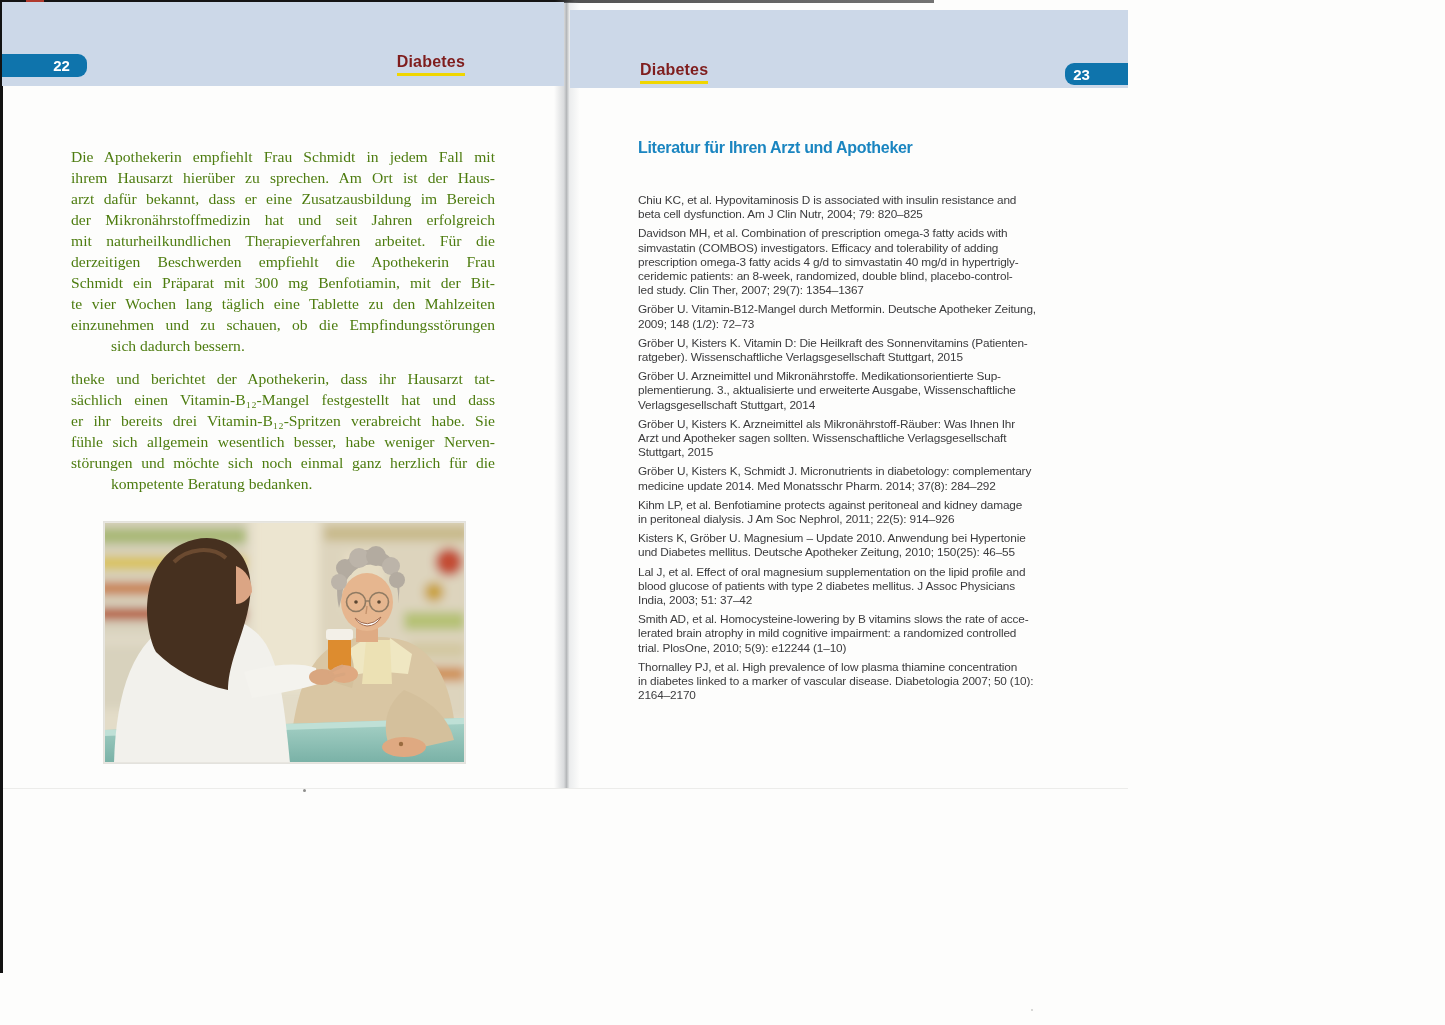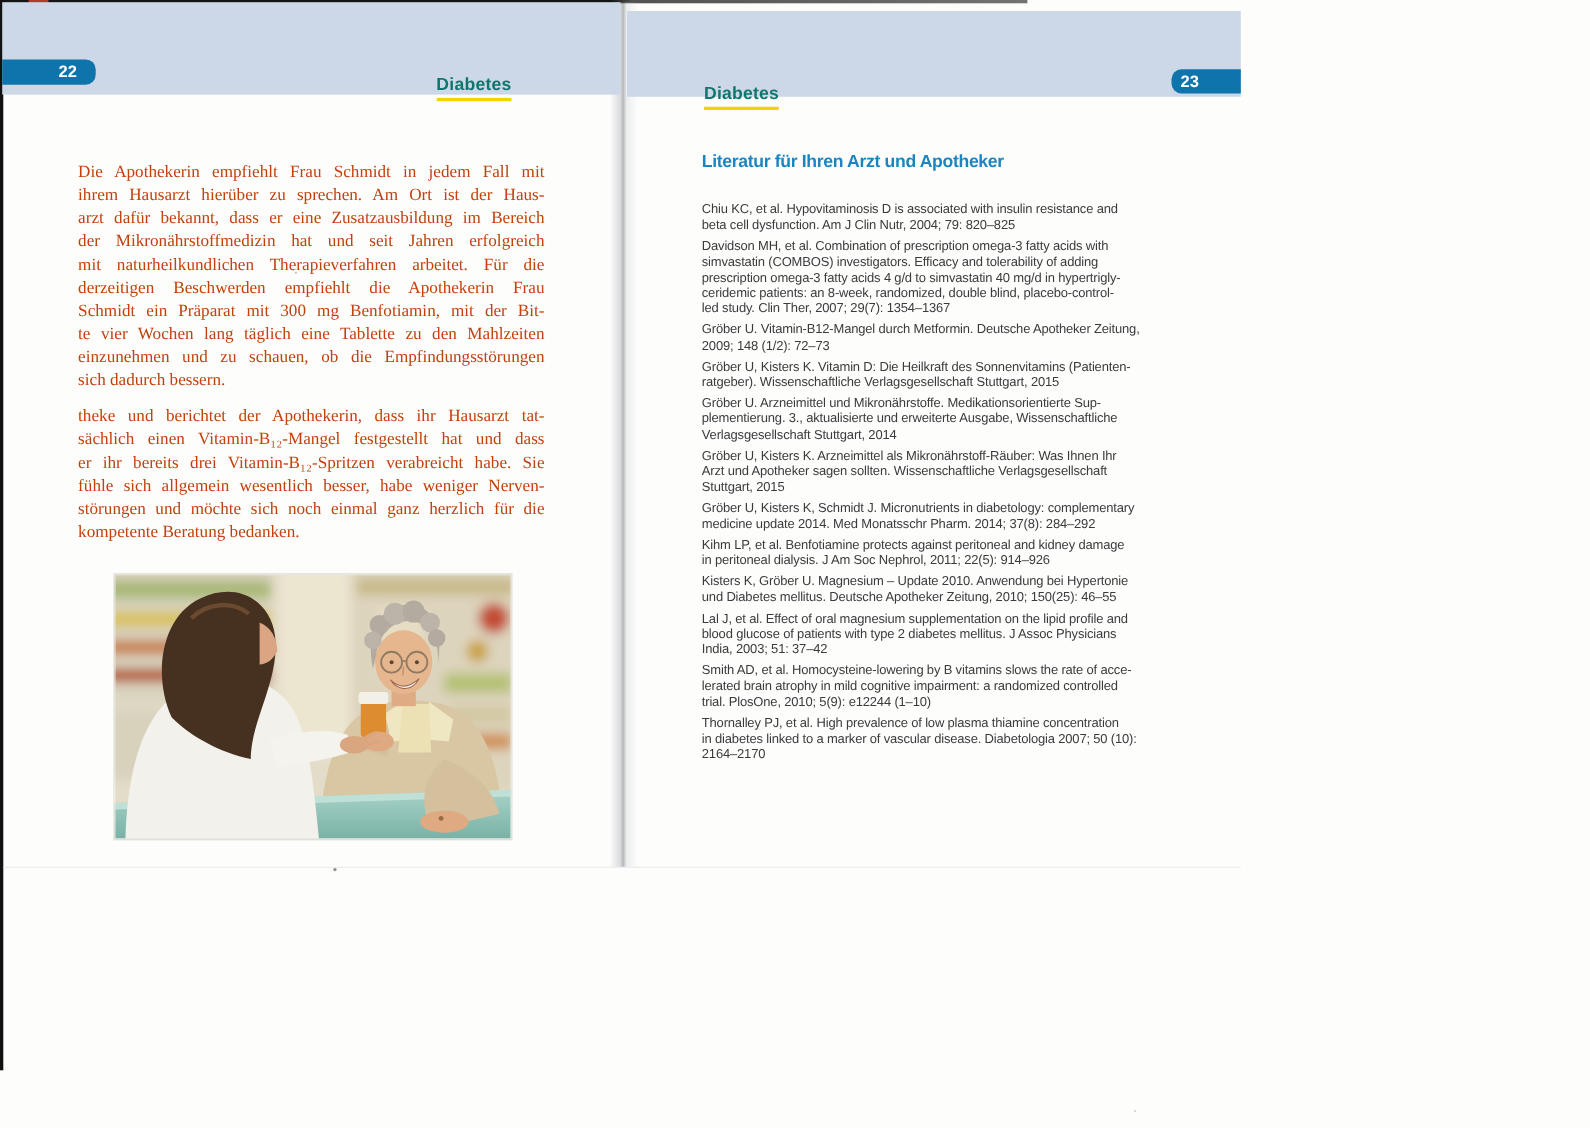--- a/index.html
+++ b/index.html
@@ -29,40 +29,40 @@
 
   .band{position:absolute;background:#ccd8e8;}
   .page.left  .band{left:0;top:0;width:562px;height:84px;}
   .page.right .band{left:0;top:10px;width:558px;height:78px;}
 
   .tab{position:absolute;background:#0f74ac;color:#ffffff;font-weight:bold;font-size:15px;
     display:flex;align-items:center;justify-content:center;box-sizing:border-box;}
   .tab-left{left:0;top:52px;width:85px;height:23px;border-radius:0 9px 9px 0;padding-left:34px;}
   .tab-right{right:0;top:53px;width:63px;height:22px;border-radius:9px 0 0 9px;padding-right:30px;}
 
-  .sec-label{position:absolute;top:51px;font-size:16px;font-weight:bold;color:#0f766e;letter-spacing:.2px;margin-top:16px;}
+  .sec-label{position:absolute;top:51px;font-size:16px;font-weight:bold;color:#7f1d1d;letter-spacing:.2px;}
   .page.left  .sec-label{right:99px;}
   .page.right .sec-label{left:70px;}
   .underlined{display:inline-block;border-bottom:3.5px solid #f0d600;padding-bottom:2px;}
 
   
   .body-serif{position:absolute;left:69px;top:144px;width:424px;
-    font-family:"Liberation Serif","DejaVu Serif",serif;font-size:15.6px;line-height:21px;color:#c2410c;}
+    font-family:"Liberation Serif","DejaVu Serif",serif;font-size:15.6px;line-height:21px;color:#4d7c0f;}
   .para{margin:0 0 12px 0;}
   .bline{white-space:nowrap;text-align:justify;text-align-last:justify;}
-  .bline.last{text-align-last:left;}
+  .bline.last{text-align-last:left;margin-left:40px;}
 
   .photo{position:absolute;left:102px;top:520px;width:361px;height:241px;margin:0;
     box-shadow:0 0 0 1px rgba(210,208,200,.6);}
   .photo svg{display:block;}
 
   
   .lit-heading{position:absolute;left:68px;top:139px;margin:0;
     font-size:16px;font-weight:bold;letter-spacing:-.3px;color:#1a85c0;white-space:nowrap;}
-  .refs{position:absolute;left:68px;top:183px;width:470px;
+  .refs{position:absolute;left:68px;top:193px;width:470px;
     font-size:11.8px;line-height:14.2px;letter-spacing:-.15px;color:#3b3b3d;}
   .ref{margin:0 0 5px 0;white-space:pre-line;}
 </style>
 </head>
 <body>
 
 <div class="canvas">
 
   <div class="edge-top"></div>
   <div class="edge-left"></div>

